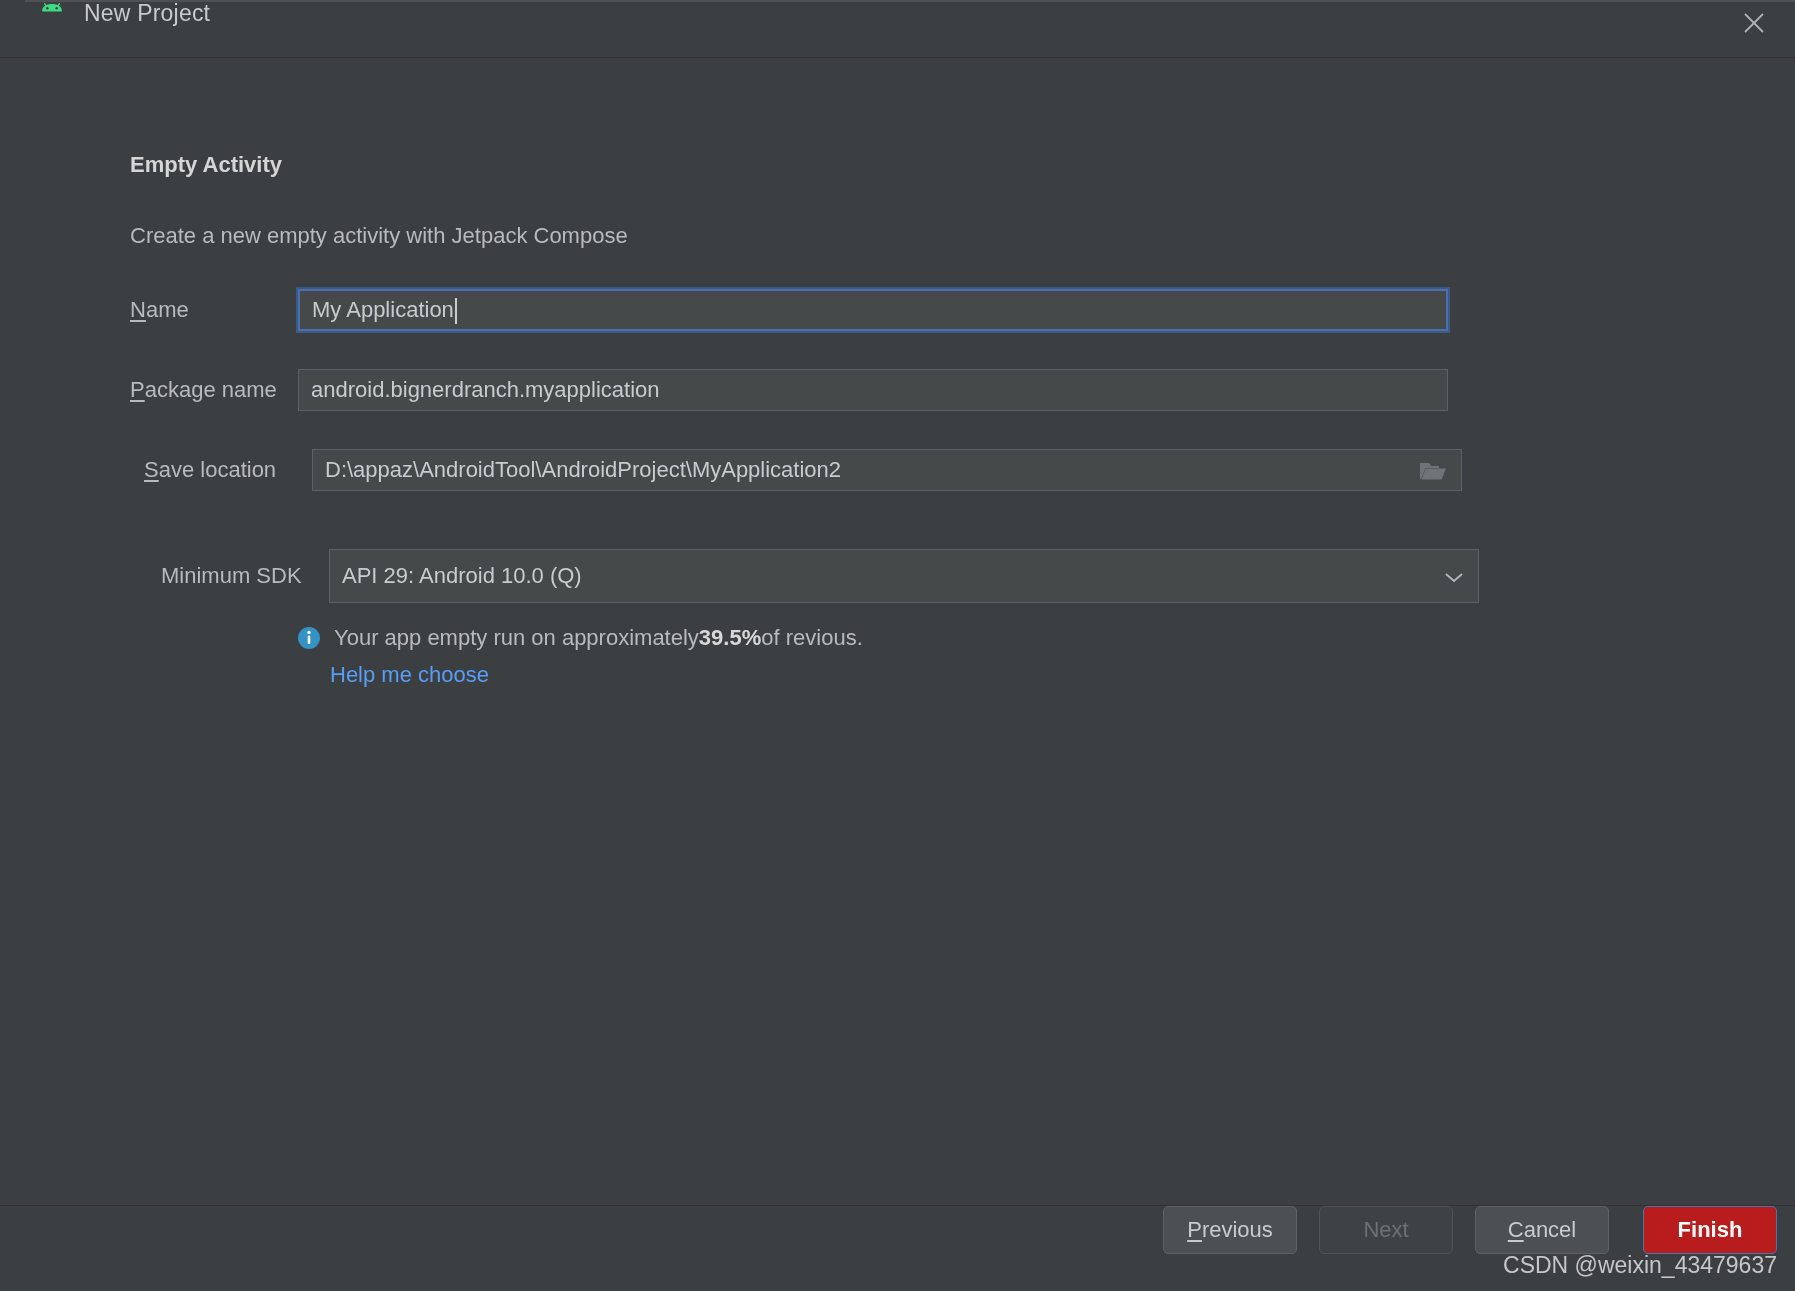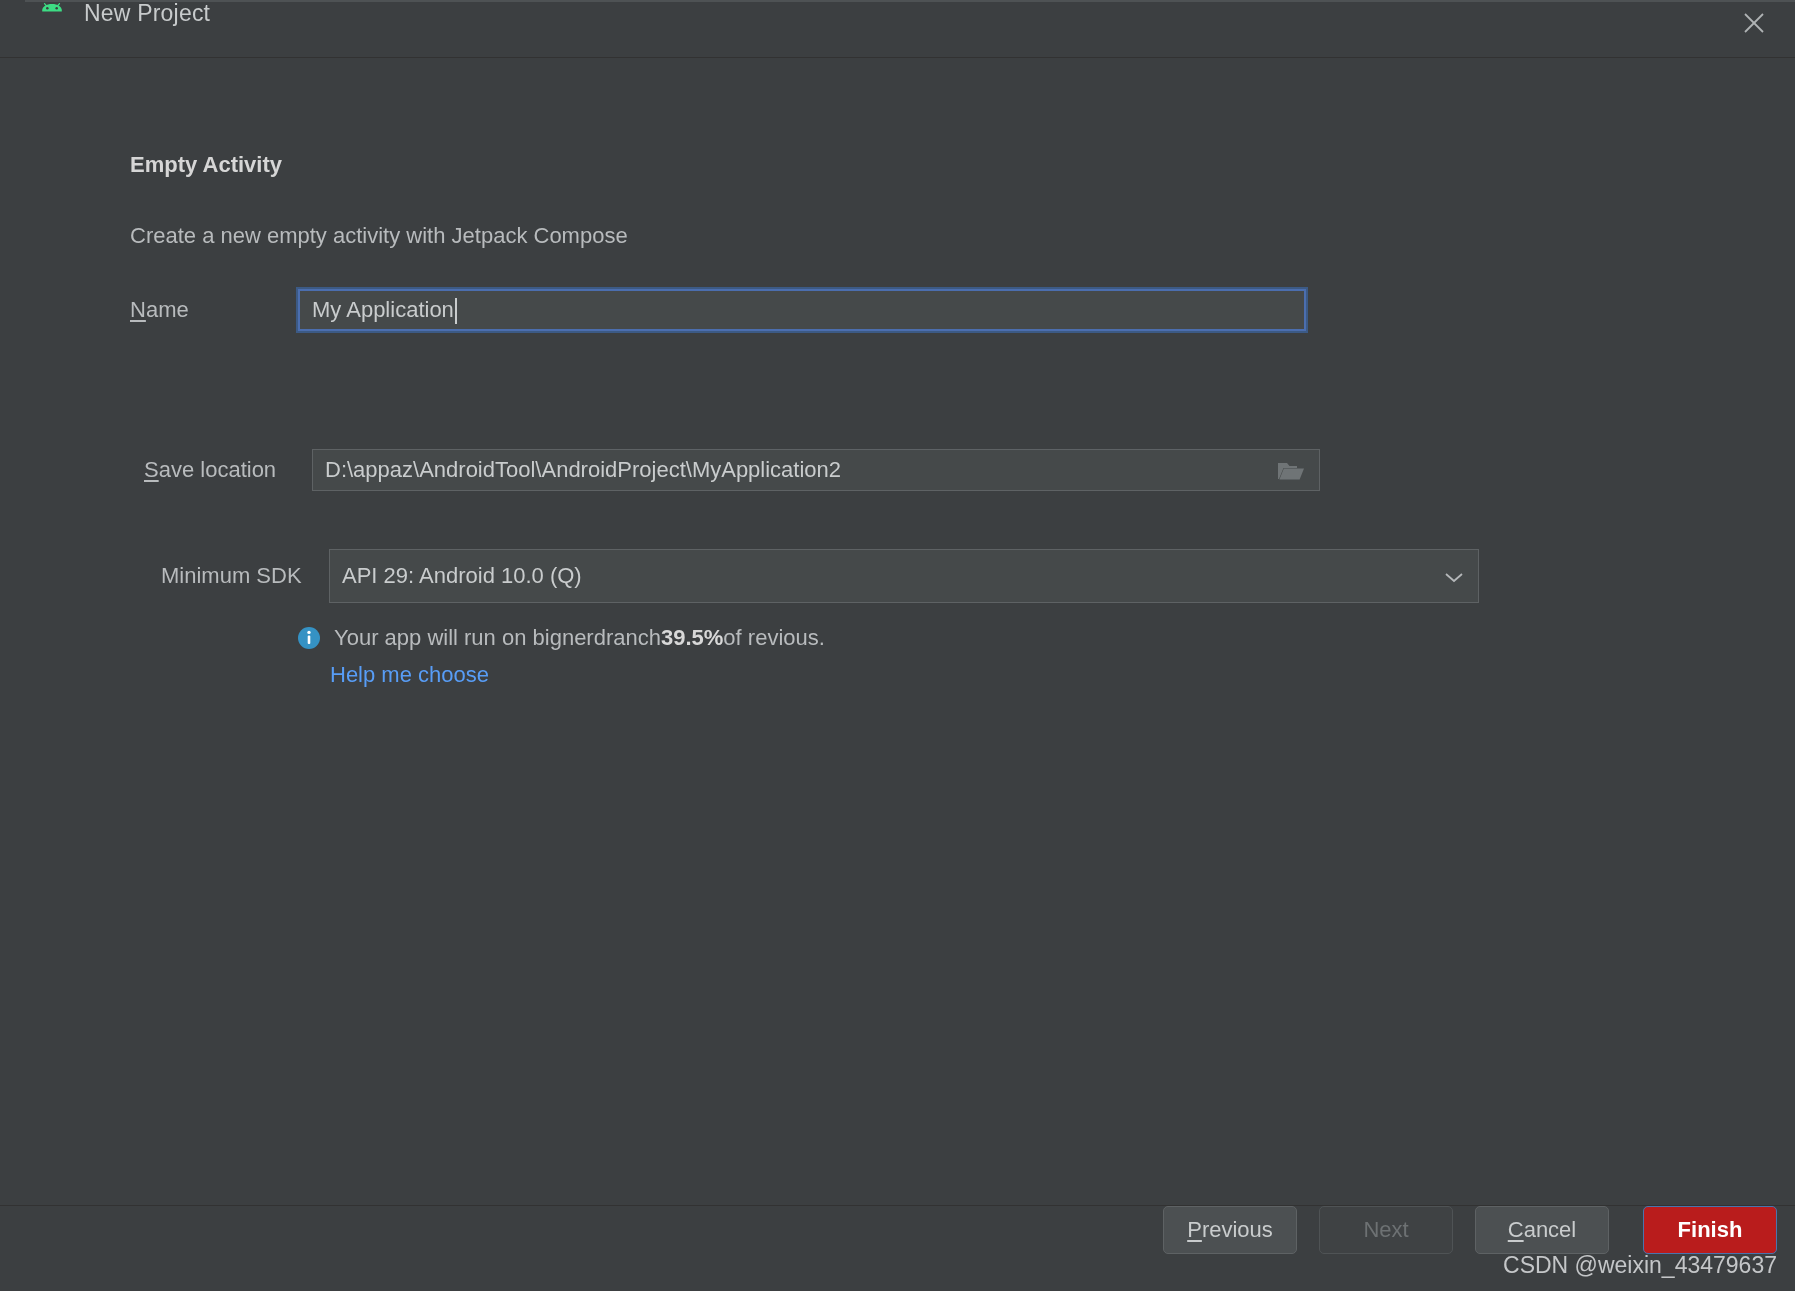--- a/index.html
+++ b/index.html
@@ -111,21 +111,21 @@
     flex-shrink: 0;
     white-space: nowrap;
   }
   .field-label u {
     text-decoration: underline;
     text-underline-offset: 3px;
   }
 
   .input-wrap {
     position: relative;
-    width: 1008px;
+    width: 1150px;
     height: 42px;
     box-sizing: border-box;
   }
 
   .text-input {
     width: 100%;
     height: 100%;
     box-sizing: border-box;
     background: #45494a;
     border: 1px solid #5e6264;
@@ -302,20 +302,26 @@
     <div class="step-desc">Create a new empty activity with Jetpack Compose</div>
 
     <div class="form-row row-name">
       <div class="field-label"><u>N</u><span>ame</span></div>
       <div class="input-wrap">
         <input class="text-input focused" type="text" value="My Application" style="">
         <div class="caret" id="name-caret" style="left: 156.859px;"></div>
       </div>
     </div>
 
+    <div class="form-row row-package">
+      <div class="field-label"><u>P</u><span>ackage name</span></div>
+      <div class="input-wrap">
+        <input class="text-input" type="text" value="android.bignerdranch.myapplication" style="">
+      </div>
+    </div>
 
     <div class="form-row row-savepath">
       <div class="field-label"><u>S</u><span>ave location</span></div>
       <div class="input-wrap">
         <input class="text-input" type="text" value="D:\appaz\AndroidTool\AndroidProject\MyApplication2" style="">
         <div class="browse-icon">
           <svg width="30" height="24" viewBox="0 0 30 24">
             <path d="M2 4 H11 L13.5 7 H21 V9 H7.5 L3 20 H2 Z" fill="#6f7476"></path>
             <path d="M7.8 9.5 H28 L23.6 20.5 H3.4 Z" fill="#6f7476"></path>
           </svg>
@@ -336,21 +342,21 @@
     </div>
 
     <div class="info-line">
       <span class="info-icon">
         <svg width="26" height="26" viewBox="0 0 26 26">
           <circle cx="13" cy="13" r="11" fill="#3592c4"></circle>
           <rect x="11.7" y="10.6" width="2.6" height="8.4" rx="1" fill="#ffffff"></rect>
           <circle cx="13" cy="7.4" r="1.7" fill="#ffffff"></circle>
         </svg>
       </span>
-      <span>Your app will run on bignerdranch </span>
+      <span>Your app empty run on approximately </span>
         <b>39.5%</b>
         <span> of revious.</span>
     </div>
 
     <div class="help-link">Help me choose</div>
 
   </div>
 
   <div class="footer">
     <button class="btn">

